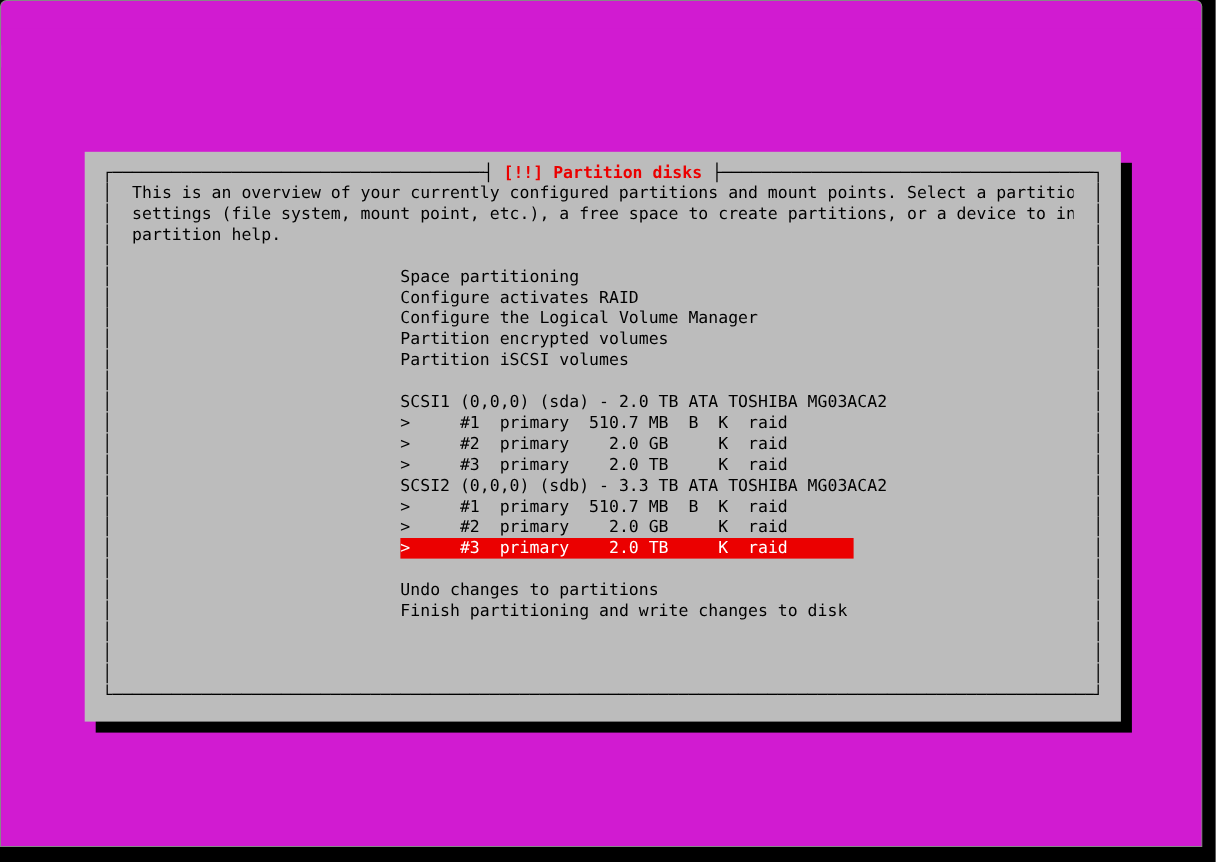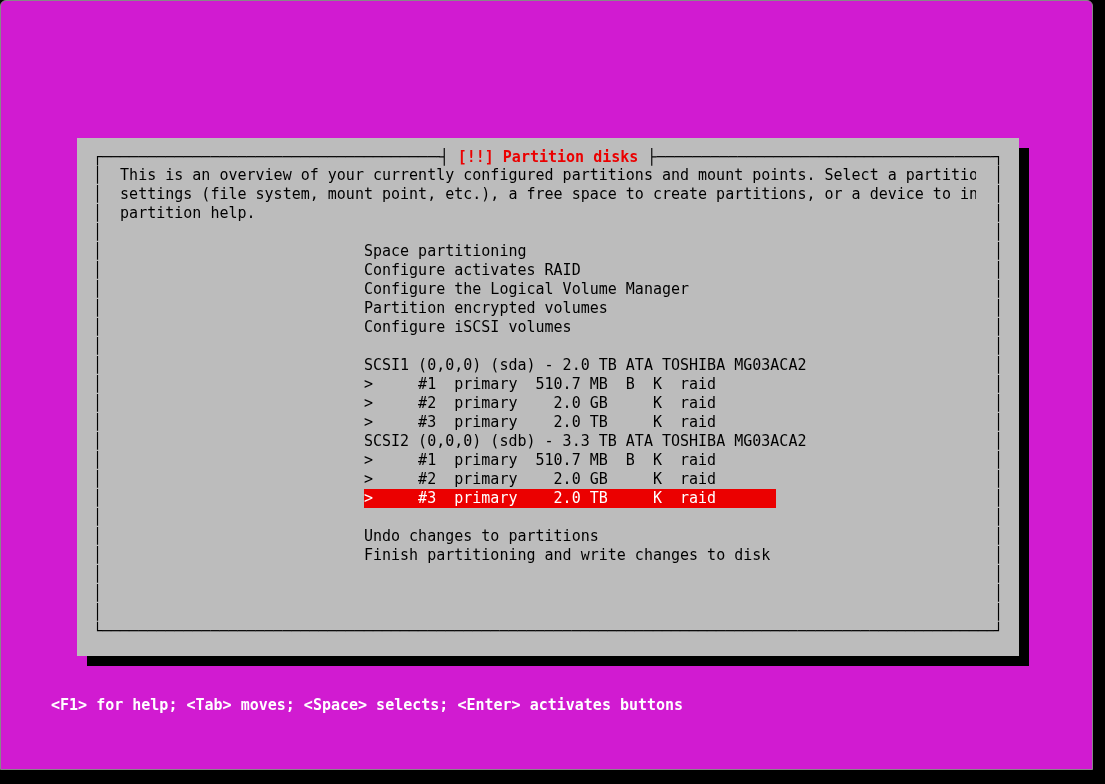--- a/index.html
+++ b/index.html
@@ -156,21 +156,21 @@
 
         <div id="dialog-body">
             <div class="pipe-row"><span>│  </span><span class="content">This is an overview of your currently configured partitions and mount points. Select a partition to modify its</span><span>  │</span></div>
             <div class="pipe-row"><span>│  </span><span class="content">settings (file system, mount point, etc.), a free space to create partitions, or a device to initialize its</span><span>  │</span></div>
             <div class="pipe-row"><span>│  </span><span class="content">partition help.</span><span>  │</span></div>
             <div class="pipe-row"><span>│  </span><span class="content">&nbsp;</span><span>  │</span></div>
             <div class="pipe-row"><span>│  </span><span class="content">                           <span class="menu-item">Space partitioning</span></span><span>  │</span></div>
             <div class="pipe-row"><span>│  </span><span class="content">                           <span class="menu-item">Configure activates RAID</span></span><span>  │</span></div>
             <div class="pipe-row"><span>│  </span><span class="content">                           <span class="menu-item">Configure the Logical Volume Manager</span></span><span>  │</span></div>
             <div class="pipe-row"><span>│  </span><span class="content">                           <span class="menu-item">Partition encrypted volumes</span></span><span>  │</span></div>
-            <div class="pipe-row"><span>│  </span><span class="content">                           <span class="menu-item">Configure iSCSI volumes</span></span><span>  │</span></div>
+            <div class="pipe-row"><span>│  </span><span class="content">                           <span class="menu-item">Partition iSCSI volumes</span></span><span>  │</span></div>
             <div class="pipe-row"><span>│  </span><span class="content">&nbsp;</span><span>  │</span></div>
             <div class="pipe-row"><span>│  </span><span class="content">                           <span class="menu-item">SCSI1 (0,0,0) (sda) - 2.0 TB ATA TOSHIBA MG03ACA2</span></span><span>  │</span></div>
             <div class="pipe-row"><span>│  </span><span class="content">                           <span class="menu-item">&gt;     #1  primary  510.7 MB  B  K  raid</span></span><span>  │</span></div>
             <div class="pipe-row"><span>│  </span><span class="content">                           <span class="menu-item">&gt;     #2  primary    2.0 GB     K  raid</span></span><span>  │</span></div>
             <div class="pipe-row"><span>│  </span><span class="content">                           <span class="menu-item">&gt;     #3  primary    2.0 TB     K  raid</span></span><span>  │</span></div>
             <div class="pipe-row"><span>│  </span><span class="content">                           <span class="menu-item">SCSI2 (0,0,0) (sdb) - 3.3 TB ATA TOSHIBA MG03ACA2</span></span><span>  │</span></div>
             <div class="pipe-row"><span>│  </span><span class="content">                           <span class="menu-item">&gt;     #1  primary  510.7 MB  B  K  raid</span></span><span>  │</span></div>
             <div class="pipe-row"><span>│  </span><span class="content">                           <span class="menu-item">&gt;     #2  primary    2.0 GB     K  raid</span></span><span>  │</span></div>
             <div class="pipe-row"><span>│  </span><span class="content">                           <span class="menu-item selected">&gt;     #3  primary    2.0 TB     K  raid</span></span><span>  │</span></div>
             <div class="pipe-row"><span>│  </span><span class="content">&nbsp;</span><span>  │</span></div>
@@ -179,16 +179,15 @@
             <div class="pipe-row"><span>│  </span><span class="content">&nbsp;</span><span>  │</span></div>
             <div class="pipe-row"><span>│  </span><span class="content">  <span class="go-back"><go back=""></go></span></span><span>  │</span></div>
             <div class="pipe-row"><span>│  </span><span class="content">&nbsp;</span><span>  │</span></div>
           </div>
 
         <div class="pipe-row"><span>└</span><span class="content" id="dash-bottom">────────────────────────────────────────────────────────────────────────────────────────────────────</span><span>┘</span></div>
 
       </div>
     </div>
 
-    <div class="footer-help">&lt;F1&gt; for help; &lt;Tab&gt; moves; &lt;Space&gt; selects; &lt;Enter&gt; activates buttons</div>
 
   </div>
 </div>
 
 </body></html>

